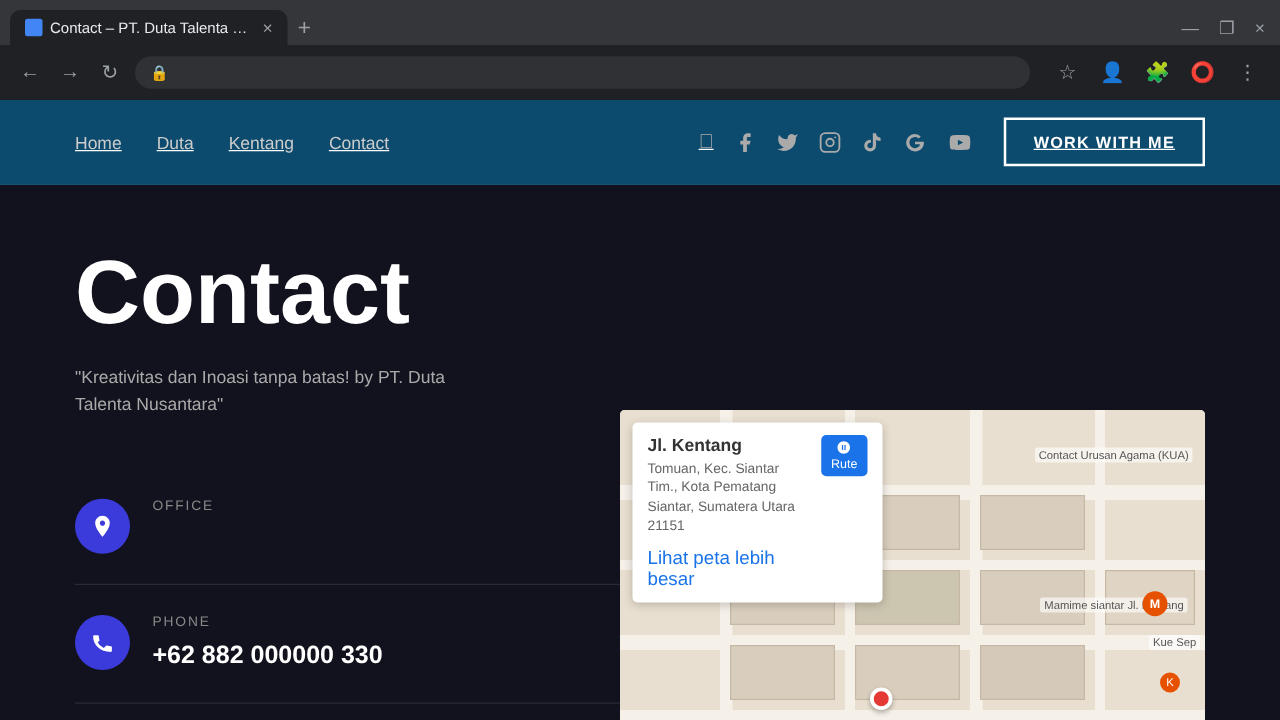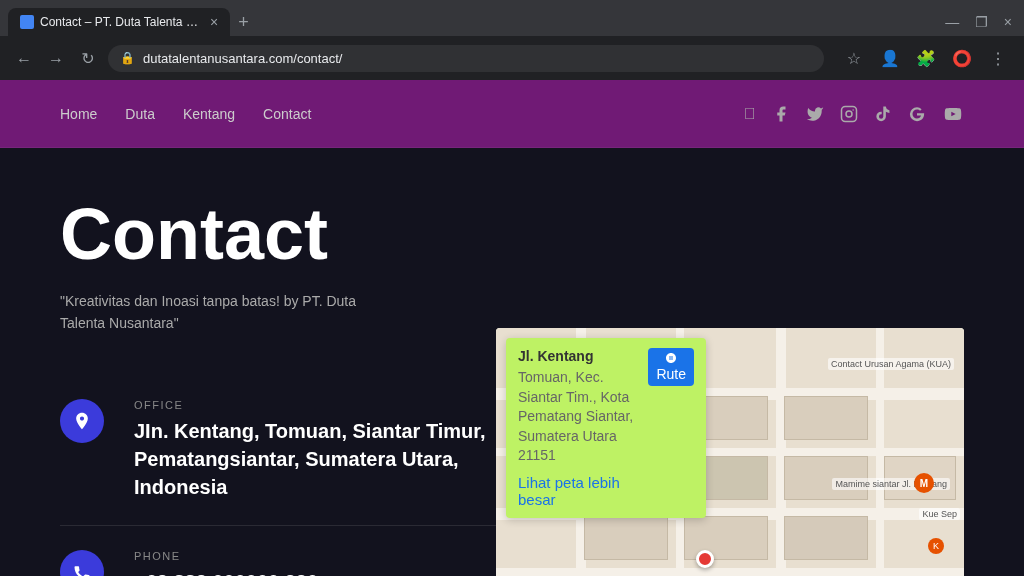--- a/index.html
+++ b/index.html
@@ -17,45 +17,45 @@
     .address-bar { flex: 1; background: #303134; border-radius: 20px; padding: 6px 12px; display: flex; align-items: center; gap: 8px; }
     .address-bar .lock-icon { color: #9aa0a6; font-size: 12px; }
     .address-text { color: #e8eaed; font-size: 13px; flex: 1; }
     .toolbar-icons { display: flex; align-items: center; gap: 8px; margin-left: 8px; }
     .toolbar-icon { color: #9aa0a6; font-size: 16px; cursor: pointer; width: 28px; height: 28px; display: flex; align-items: center; justify-content: center; }
 
     
     .website { background: #12121e; min-height: calc(576px - 80px); }
 
     
-    .navbar { background: #701a75; padding: 0 60px; display: flex; align-items: center; height: 68px; border-bottom: 1px solid rgba(255,255,255,0.05); }
+    .navbar { background: #0c4a6e; padding: 0 60px; display: flex; align-items: center; height: 68px; border-bottom: 1px solid rgba(255,255,255,0.05); text-decoration: underline; }
     .nav-links { display: flex; align-items: center; gap: 28px; }
     .nav-link { color: #ccc; font-size: 14px; text-decoration: none; cursor: pointer; }
     .nav-social { margin-left: auto; display: flex; align-items: center; gap: 16px; }
     .nav-social-icon { color: #aaa; font-size: 16px; cursor: pointer; }
     .work-with-me-btn { margin-left: 24px; background: transparent; border: 2px solid #fff; color: #fff; padding: 10px 22px; font-size: 13px; font-weight: 600; letter-spacing: 1px; cursor: pointer; text-transform: uppercase; }
 
     
     .main-content { padding: 50px 60px 40px; }
     .page-title { font-size: 72px; font-weight: 700; color: #fff; margin-bottom: 20px; line-height: 1; }
     .page-subtitle { color: #aaa; font-size: 14px; max-width: 340px; line-height: 1.6; margin-bottom: 40px; }
 
     
     .contact-section { display: flex; flex-direction: column; gap: 0; max-width: 440px; }
-    .contact-item { display: flex; align-items: flex-start; gap: 30px; padding: 24px 0; border-bottom: 1px solid rgba(255,255,255,0.1); }
+    .contact-item { display: flex; align-items: flex-start; gap: 18px; padding: 24px 0; border-bottom: 1px solid rgba(255,255,255,0.1); }
     .contact-icon-circle { width: 44px; height: 44px; border-radius: 50%; background: #3b3bdb; display: flex; align-items: center; justify-content: center; flex-shrink: 0; font-size: 18px; }
     .contact-label { font-size: 11px; color: #888; letter-spacing: 1.5px; text-transform: uppercase; margin-bottom: 6px; }
     .contact-value { font-size: 20px; font-weight: 600; color: #fff; line-height: 1.4; }
 
     
     .map-container { position: absolute; right: 60px; top: 180px; width: 468px; height: 300px; background: #c8d8c8; border-radius: 4px; overflow: hidden; }
     .map-bg { width: 100%; height: 100%; position: relative; background: #e8e0d4; }
-    .map-popup { position: absolute; top: 10px; left: 10px; background: #bef264; border-radius: 4px; padding: 10px 12px; box-shadow: 0 2px 8px rgba(0,0,0,0.2); width: 200px; }
+    .map-popup { position: absolute; top: 10px; left: 10px; background: #ffffff; border-radius: 4px; padding: 10px 12px; box-shadow: 0 2px 8px rgba(0,0,0,0.2); width: 200px; }
     .map-popup-title { font-size: 14px; font-weight: 600; color: #333; margin-bottom: 4px; }
-    .map-popup-addr { font-size: 14px; color: #666; line-height: 1.4; margin-bottom: 8px; }
+    .map-popup-addr { font-size: 11px; color: #666; line-height: 1.4; margin-bottom: 8px; }
     .map-popup-link { font-size: 15px; color: #1a73e8; cursor: pointer; }
 
     .relative-wrapper { position: relative; }
   </style>
 </head>
 <body>
 
 <div>
 
   <div class="browser-tab-bar">
@@ -71,21 +71,20 @@
       <span>×</span>
     </div>
   </div>
 
   <div class="browser-toolbar">
     <div class="nav-btn">←</div>
     <div class="nav-btn">→</div>
     <div class="nav-btn">↻</div>
     <div class="address-bar">
       <span class="lock-icon">🔒</span>
-      <span class="address-text">dutatalentanusantara.com/contact/</span>
     </div>
     <div class="toolbar-icons">
       <div class="toolbar-icon">☆</div>
       <div class="toolbar-icon">👤</div>
       <div class="toolbar-icon">🧩</div>
       <div class="toolbar-icon">⭕</div>
       <div class="toolbar-icon">⋮</div>
     </div>
   </div>
 </div>
@@ -116,37 +115,37 @@
       <svg width="18" height="18" viewBox="0 0 24 24" fill="#aaa">
           <path d="M19.59 6.69a4.83 4.83 0 0 1-3.77-4.25V2h-3.45v13.67a2.89 2.89 0 0 1-2.88 2.5 2.89 2.89 0 0 1-2.89-2.89 2.89 2.89 0 0 1 2.89-2.89c.28 0 .54.04.79.1V9.01a6.33 6.33 0 0 0-.79-.05 6.34 6.34 0 0 0-6.34 6.34 6.34 6.34 0 0 0 6.34 6.34 6.34 6.34 0 0 0 6.34-6.34V9.01a8.16 8.16 0 0 0 4.77 1.52V7.1a4.85 4.85 0 0 1-1.01-.41z"></path>
         </svg>
       <svg width="18" height="18" viewBox="0 0 24 24" fill="#aaa">
           <path d="M21.35 11.1H12v2.8h5.35C16.8 16.5 14.66 18 12 18a6 6 0 0 1 0-12c1.6 0 3.05.63 4.13 1.65l2.02-2.02A9.5 9.5 0 0 0 12 3 9.5 9.5 0 0 0 2.5 12 9.5 9.5 0 0 0 12 21.5c5.25 0 9.5-3.75 9.5-9.5 0-.65-.07-1.27-.15-1.9z"></path>
         </svg>
       <svg width="22" height="18" viewBox="0 0 24 24" fill="#aaa">
           <path d="M22.54 6.42a2.78 2.78 0 0 0-1.95-1.96C18.88 4 12 4 12 4s-6.88 0-8.59.46A2.78 2.78 0 0 0 1.46 6.42 29 29 0 0 0 1 12a29 29 0 0 0 .46 5.58 2.78 2.78 0 0 0 1.95 1.96C5.12 20 12 20 12 20s6.88 0 8.59-.46a2.78 2.78 0 0 0 1.95-1.96A29 29 0 0 0 23 12a29 29 0 0 0-.46-5.58zM9.75 15.02V8.98L15.5 12l-5.75 3.02z"></path>
         </svg>
     </div>
+    <button class="work-with-me-btn">WORK WITH ME</button>
   </nav>
 
   <div class="main-content relative-wrapper">
     <h1 class="page-title">Contact</h1>
     <p class="page-subtitle">"Kreativitas dan Inoasi tanpa batas! by PT. Duta Talenta Nusantara"</p>
 
     <div class="contact-section">
 
       <div class="contact-item">
         <div class="contact-icon-circle">
           <svg width="20" height="20" viewBox="0 0 24 24" fill="white">
               <path d="M12 2C8.13 2 5 5.13 5 9c0 5.25 7 13 7 13s7-7.75 7-13c0-3.87-3.13-7-7-7zm0 9.5c-1.38 0-2.5-1.12-2.5-2.5s1.12-2.5 2.5-2.5 2.5 1.12 2.5 2.5-1.12 2.5-2.5 2.5z"></path>
             </svg>
         </div>
         <div>
           <div class="contact-label">OFFICE</div>
-          <div class="contact-value">JIn. Kentang, Tomuan, Siantar Timur, Pematangsiantar, Sumatera Utara, Indonesia</div>
         </div>
       </div>
 
       <div class="contact-item">
         <div class="contact-icon-circle" style="background:#3b3bdb;">
           <svg width="20" height="20" viewBox="0 0 24 24" fill="white">
               <path d="M6.62 10.79a15.05 15.05 0 0 0 6.59 6.59l2.2-2.2a1 1 0 0 1 1.01-.24c1.12.37 2.33.57 3.58.57a1 1 0 0 1 1 1V20a1 1 0 0 1-1 1C9.61 21 3 14.39 3 6a1 1 0 0 1 1-1h3.5a1 1 0 0 1 1 1c0 1.25.2 2.46.57 3.58a1 1 0 0 1-.24 1.01l-2.21 2.2z"></path>
             </svg>
         </div>
         <div>
@@ -196,21 +195,21 @@
           <div style="display:flex;justify-content:space-between;align-items:flex-start;">
             <div>
               <div class="map-popup-title">Jl. Kentang</div>
               <div class="map-popup-addr">Tomuan, Kec. Siantar Tim., Kota Pematang Siantar, Sumatera Utara 21151</div>
               <div class="map-popup-link">Lihat peta lebih besar</div>
             </div>
             <div style="background:#1a73e8;color:#fff;border-radius:4px;padding:4px 8px;font-size:10px;cursor:pointer;display:flex;flex-direction:column;align-items:center;gap:2px;margin-left:8px;flex-shrink:0;">
               <svg width="12" height="12" viewBox="0 0 24 24" fill="white">
                   <path d="M12 2C6.48 2 2 6.48 2 12s4.48 10 10 10 10-4.48 10-10S17.52 2 12 2zm-1 14H9V8h2v8zm4 0h-2V8h2v8z"></path>
                 </svg>
-              <span style="font-size:14px;">Rute</span>
+              <span style="font-size:10px;">Rute</span>
             </div>
           </div>
         </div>
       </div>
     </div>
 
   </div>
 </div>
 
 </body></html>

